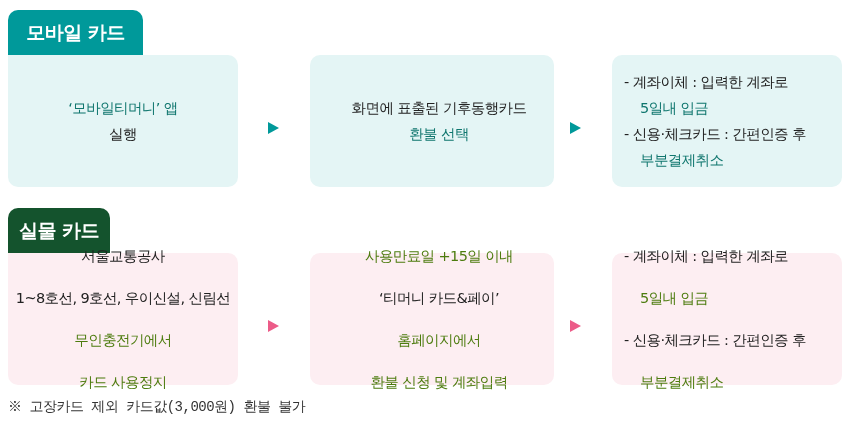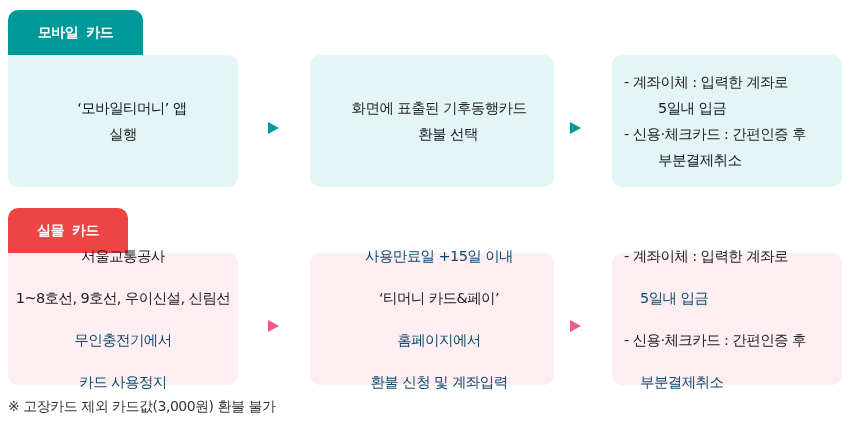--- a/index.html
+++ b/index.html
@@ -1,40 +1,40 @@
 <!DOCTYPE html>
 <html><head>
 <meta charset="utf-8">
 <style>
   html, body { margin:0; padding:0; background:#ffffff; }
   body { width:854px; height:425px; position:relative; overflow:hidden;
          font-family:"DejaVu Sans","Liberation Sans",sans-serif; color:#222; }
   .tab { position:absolute; left:8px; height:45px; border-radius:10px 10px 0 0;
-         color:#fff; font-size:14px; font-weight:bold; display:flex; align-items:center; justify-content:center; letter-spacing:-0.5px;font-family:Liberation Mono, monospace; }
+         color:#fff; font-size:19px; font-weight:bold; display:flex; align-items:center; justify-content:center; letter-spacing:-0.5px; }
   .tab.teal { top:10px; width:135px; background:#00999a; }
-  .tab.pink { top:208px; width:120px; background:#ef4444; }
+  .tab.pink { top:208px; width:102px; background:#14532d; }
   .box { position:absolute; width:230px; height:132px; display:flex; flex-direction:column;
          justify-content:center; align-items:center; text-align:center; font-size:14.5px; line-height:26px; letter-spacing:-0.6px; }
   .box.teal { background:#e4f5f5; }
   .box.pink { background:#fdeef2;gap:16px; }
   .box.first { border-radius:0 10px 10px 10px; }
   .box.mid, .box.last { border-radius:10px; }
   .row1 { top:55px; }
   .row2 { top:253px; }
   .c1 { left:8px; } .c2 { left:310px;padding-left:14px; } .c3 { left:612px; }
   .box.last { align-items:flex-start; text-align:left; padding-left:12px; box-sizing:border-box; }
-  .hl-teal { color:#0f172a;margin-left:18px; }
-  .hl-pink { color:#0c4a6e; }
+  .hl-teal { color:#0f766e; }
+  .hl-pink { color:#4d7c0f; }
   .indent { padding-left:16px; }
   .arrow { position:absolute; width:0; height:0; border-top:6px solid transparent; border-bottom:6px solid transparent; border-left:11px solid; }
   .arrow.teal { border-left-color:#00999a; }
   .arrow.pink { border-left-color:#ec5b88; }
   .a1 { left:268px; } .a2 { left:570px; }
   .ar1 { top:122px; } .ar2 { top:320px; }
-  .note { position:absolute; left:8px; top:398px; font-size:14px; color:#333; letter-spacing:-0.5px; }
+  .note { position:absolute; left:8px; top:398px; font-size:14px; color:#333; letter-spacing:-0.5px;font-family:Liberation Mono, monospace; }
 </style>
 </head>
 <body>
 
 <div class="tab teal">모바일 카드</div>
 
 <div class="box teal first row1 c1">
   <div class="hl-teal">‘모바일티머니’ 앱</div>
   <div>실행</div>
 </div>

